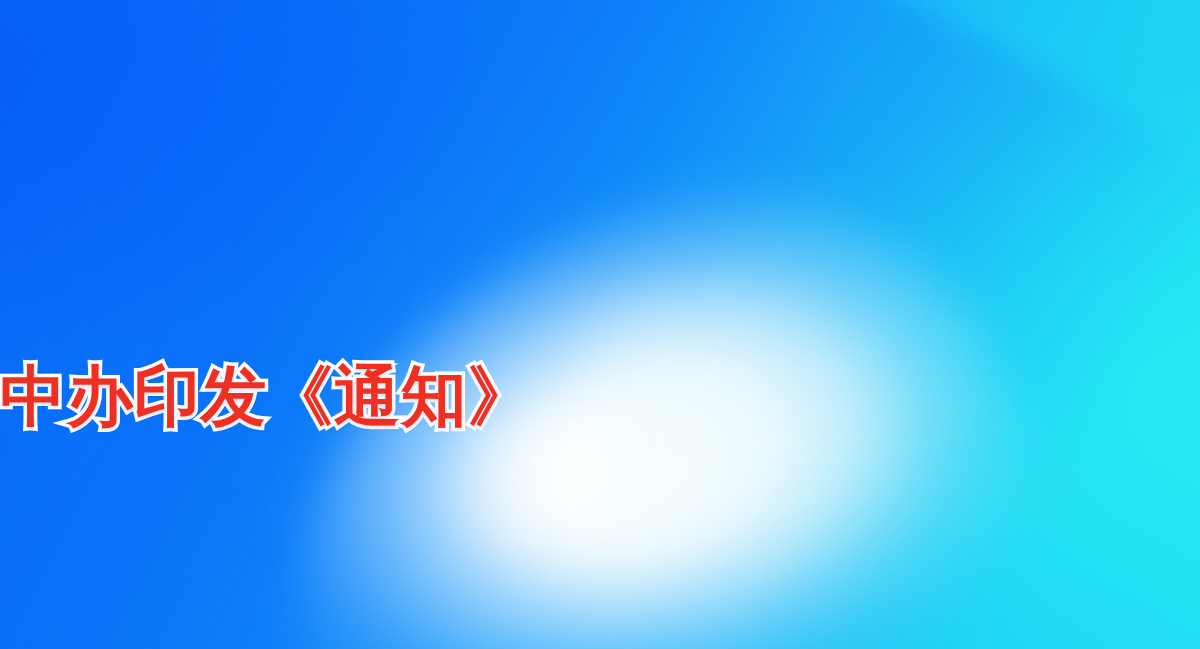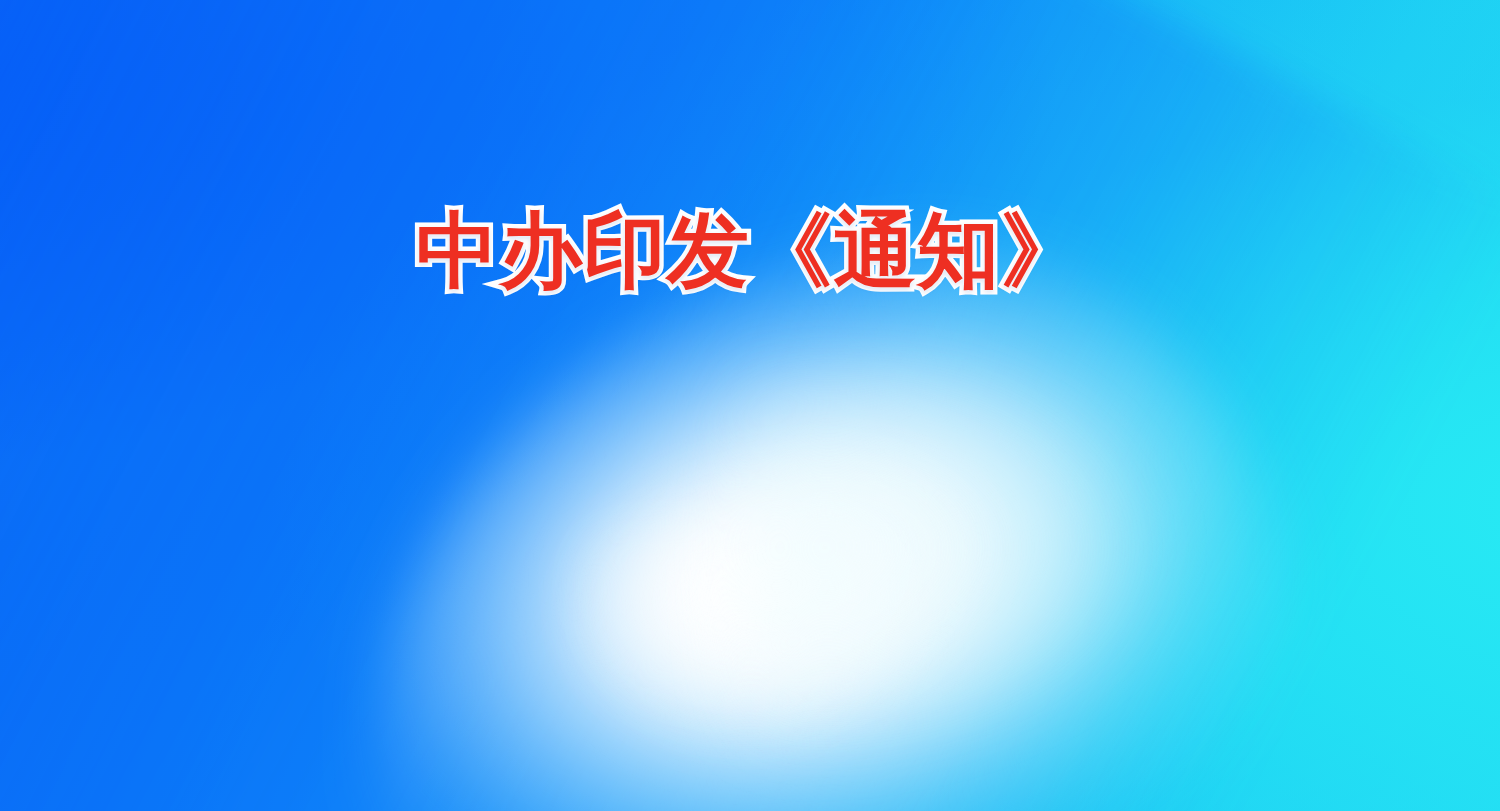--- a/index.html
+++ b/index.html
@@ -145,21 +145,21 @@
         rgba(210,246,255,0.00) 76%);
     filter: blur(30px);
   }
 
   
 
   .headline {
     position: absolute;
     inset: 0;
     display: flex;
-    flex-direction: column;
+    flex-direction: row;
     align-items: center;
     justify-content: flex-start;
     padding-top: 168px;
     box-sizing: border-box;
     pointer-events: none;
   }
 
   .title-line {
     position: relative;
     white-space: nowrap;

